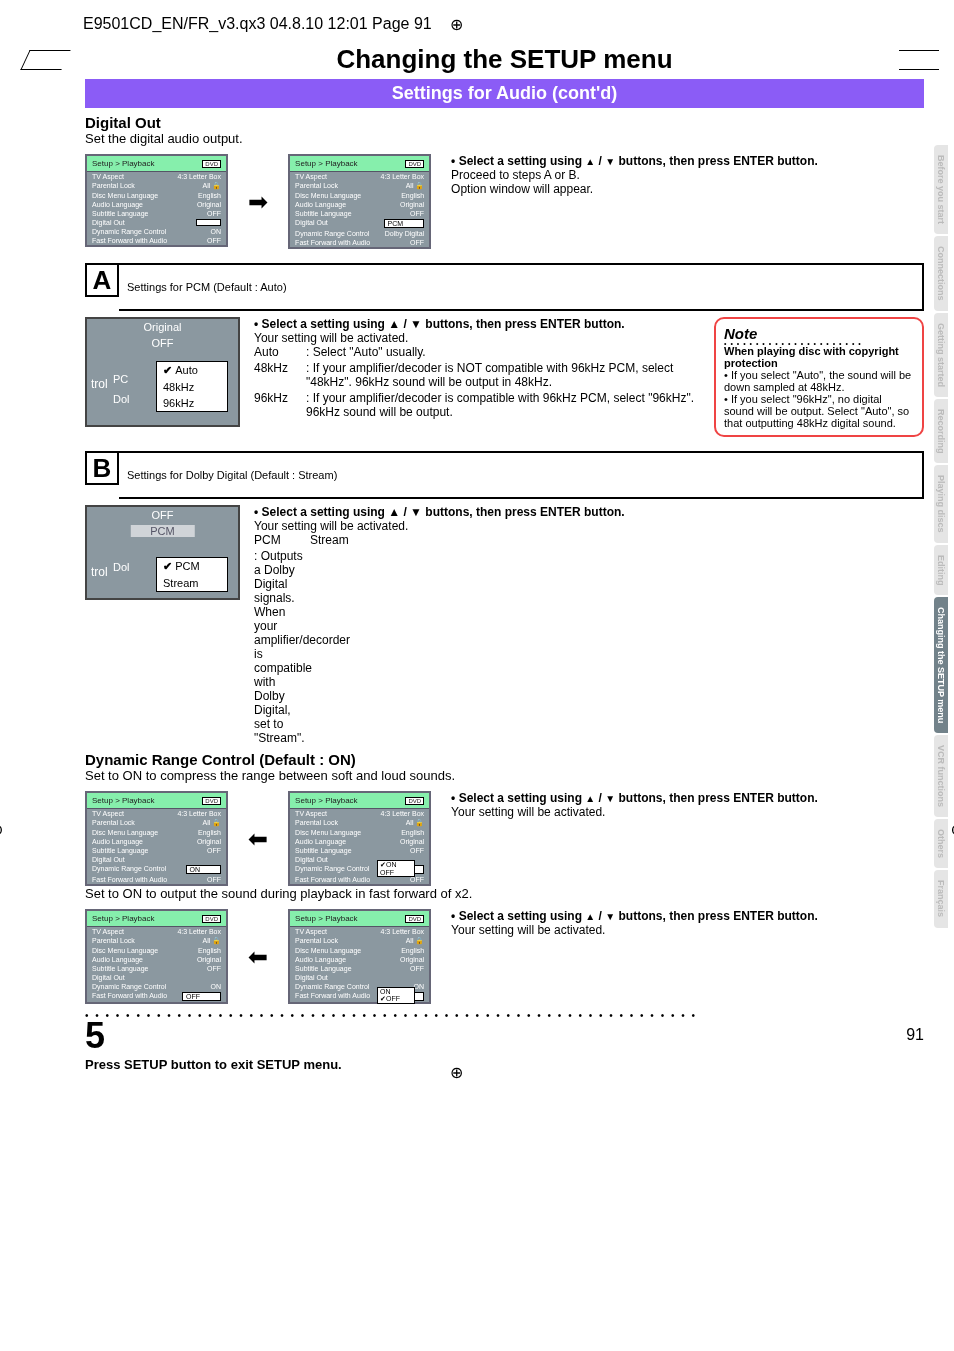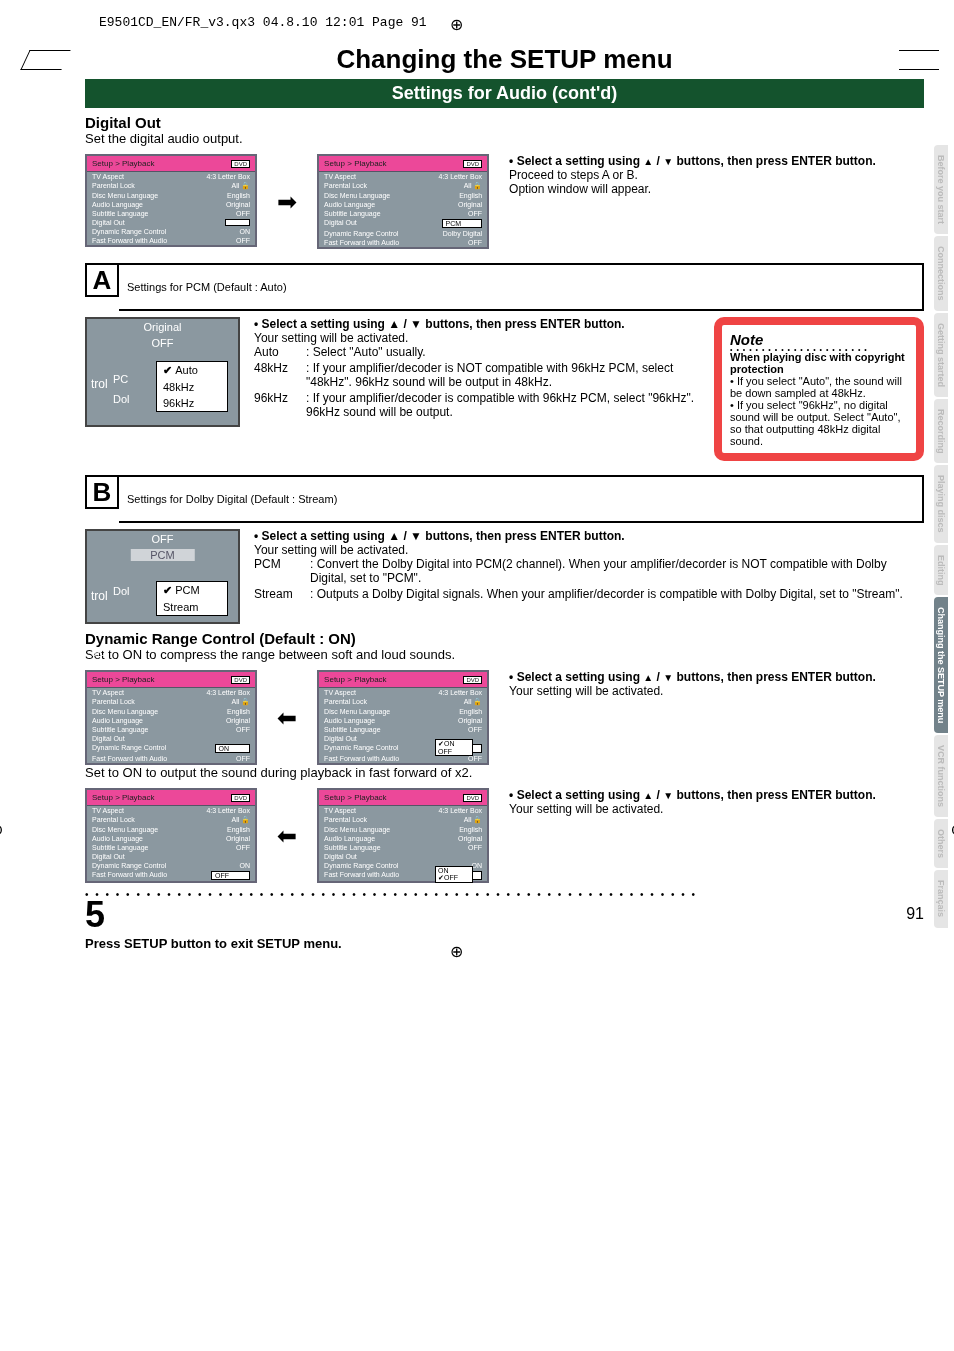--- a/index.html
+++ b/index.html
@@ -1,31 +1,31 @@
 <!DOCTYPE html>
 <html><head>
 <meta charset="utf-8">
 <style>
   * { margin: 0; padding: 0; box-sizing: border-box; }
   body { font-family: Arial, Helvetica, sans-serif; background: #fff; width: 954px; margin: 0 auto; color: #000; }
   .page { padding: 40px 30px 20px 85px; position: relative; }
-  .header-trace { font-size: 13px; font-family: Liberation Mono, monospace; position: absolute; top: 15px; left: 99px; }
+  .header-trace { font-size: 16px; font-family: Liberation Sans, sans-serif; position: absolute; top: 15px; left: 83px; }
   .reg-mark { position: absolute; top: 15px; left: 450px; font-size: 16px; }
   .reg-mark-2 { position: absolute; top: 820px; left: -10px; font-size: 16px; }
   .reg-mark-3 { position: absolute; top: 820px; right: -10px; font-size: 16px; }
   .reg-mark-4 { position: absolute; bottom: 10px; left: 450px; font-size: 16px; }
 
   .title-banner { text-align: center; font-size: 26px; font-weight: bold; color: #000; padding: 4px 0; position: relative; }
   .title-banner:before { content:""; position:absolute; left:-60px; top:50%; width:40px; height:18px; border-top:1px solid #000; border-bottom:1px solid #000; border-left:1px solid #000; transform: translateY(-50%) skewX(-25deg);}
   .title-banner:after { content:""; position:absolute; right:-15px; top:50%; width:40px; height:18px; border-top:1px solid #000; border-bottom:1px solid #000; transform: translateY(-50%);}
-  .sub-banner { background: #14532d; color: #fff; text-align: center; font-size: 18px; font-weight: bold; padding: 4px; }
+  .sub-banner { background: #8b5cf6; color: #fff; text-align: center; font-size: 18px; font-weight: bold; padding: 4px; }
   .sec-heading { font-size: 15px; font-weight: bold; margin-top: 6px; }
   .sec-sub { font-size: 13px; }
   .row { display: flex; gap: 20px; margin-top: 8px; align-items: flex-start; }
-  .panel { border: 2px solid #667; background:#ec4899; font-size: 8px; width: 172px; }
+  .panel { border: 2px solid #667; background:#86efac; font-size: 8px; width: 143px; }
   .panel-title { padding: 3px 5px; display:flex; justify-content:space-between; align-items:center; color:#222;}
   .panel-title .dvd { border:1px solid #000; font-size:6px; padding:0 2px; background:#fff;}
   .panel-body { background:#8b98a0; border-top:1px solid #556; }
   .panel-row { display:flex; justify-content:space-between; padding:1px 5px; color:#fff; font-size:7px;}
   .panel-row.hl .val{ background:#fff; color:#000; padding:0 20px 0 3px; border:1px solid #000;}
   .panel-row .lock-icon{font-size:7px;}
   .arrow-right { align-self:center; font-size:24px; }
   .arrow-left { align-self:center; font-size:24px; transform:scaleX(-1); }
   .right-text { font-size: 12px; flex:1; }
   .right-text b { font-weight: bold; margin-top: 43px; }
@@ -44,21 +44,21 @@
   .popup-panel .side2{position:absolute; left:4px; top:78px; font-size:11px; color:#fff;margin-top:37px;}
   .popup-panel .dropdown{position:absolute; right:10px; top:42px; background:#fff; border:1px solid #000; width:72px; font-size:11px;}
   .popup-panel .dropdown div{padding:2px 6px;}
   .popup-panel .dropdown .sel::before{content:"✔ "; font-weight:bold;}
   .popup-panel .left-label{position:absolute; left:26px; top:54px; font-size:11px; color:#fff;}
   .popup-panel .left-label2{position:absolute; left:26px; top:74px; font-size:11px; color:#fff;}
   .mini-drop{position:absolute; right:8px; top:-6px; background:#fff; border:1px solid #000; font-size:7px; width:38px;}
   .mini-drop div{padding:0 2px;}
   .mini-drop .sel::before{content:"✔";}
 
-  .note-box { border:8px solid #ef4444; border-radius:10px; padding:6px 8px; font-size:11px; width:210px;}
+  .note-box { border:2px solid #ef4444; border-radius:10px; padding:6px 8px; font-size:11px; width:210px;}
   .note-box .note-title{font-style:italic; font-weight:bold; font-size:15px;}
   .note-box .dots{letter-spacing:1px; font-size:7px; line-height:3px;}
 
   .desc-col { font-size:12px; flex:1; }
   .desc-col b{font-weight:bold;}
   .dl { display:grid; grid-template-columns: 46px 1fr; gap: 2px 6px; font-size:12px; }
   .dl2 { display:grid; grid-template-columns: 52px 1fr; gap: 2px 4px; font-size:12px; }
 
   .side-tabs { position:absolute; right:6px; top:145px; display:flex; flex-direction:column; gap:2px;}
   .side-tab { writing-mode: vertical-rl; font-size:9px; font-weight:bold; padding:10px 2px; border-radius:4px 0 0 4px; color:#bbb; background:#e5e5e5; text-align:center;}
@@ -237,21 +237,20 @@
       <div class="dropdown" id="dropB" style="top:50px;">
           <div class="sel">PCM</div>
           <div class="">Stream</div>
         </div>
     </div>
     <div class="desc-col">
       <b>• Select a setting using ▲ / ▼ buttons, then press ENTER button.</b>
       <div>Your setting will be activated.</div>
       <div class="dl2" id="dlB">
           <div>PCM</div>
-          <div>: Convert the Dolby Digital into PCM(2 channel). When your amplifier/decorder is NOT compatible with Dolby Digital, set to "PCM".</div>
           <div>Stream</div>
           <div>: Outputs a Dolby Digital signals. When your amplifier/decorder is compatible with Dolby Digital, set to "Stream".</div>
         </div>
     </div>
   </div>
 
   <div class="sec-heading" style="">Dynamic Range Control (Default : ON)</div>
   <div class="sec-sub">Set to ON to compress the range between soft and loud sounds.</div>
   <div class="row">
     <div class="panel" id="panel3">

